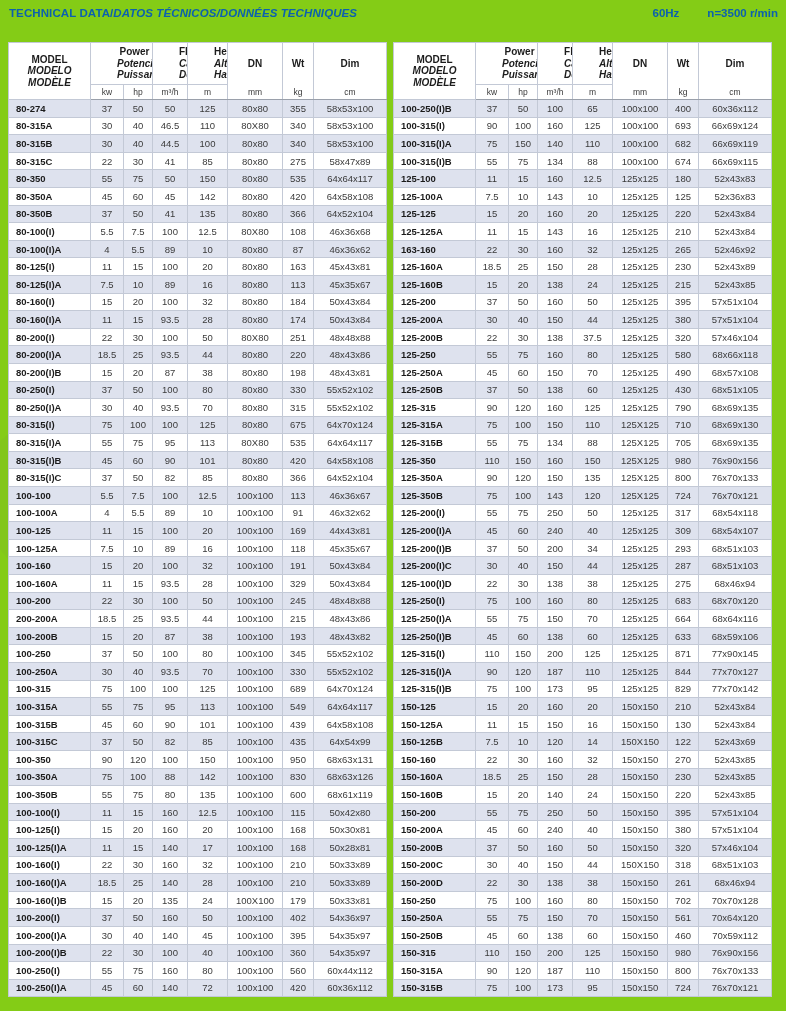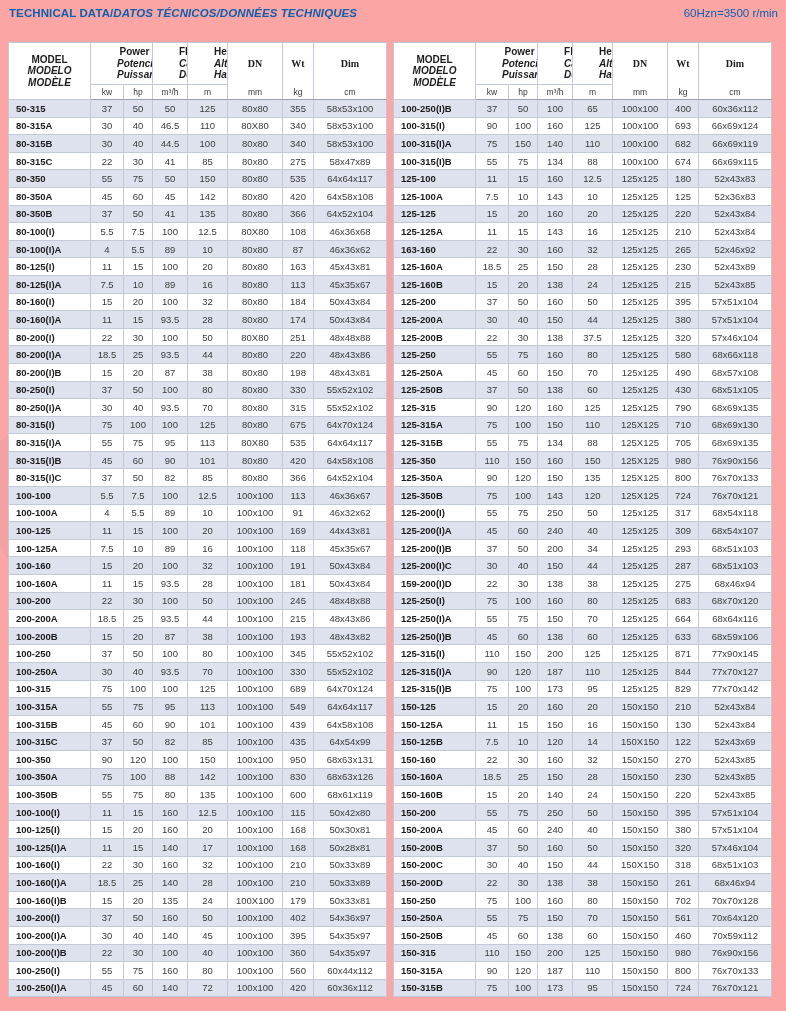--- a/index.html
+++ b/index.html
@@ -1,34 +1,34 @@
 <!DOCTYPE html>
 <html style="--title-blue: #0c61ae; --row-shade: #dee2ee; --grid-line: #c3c9d6; --frame: #4e525a;"><head>
 <meta charset="utf-8">
 <style>
   html, body { margin:0; padding:0; background:#ffffff; }
   .page {
     position:relative;
     width:786px; height:1011px;
-    background:#fca5a5;
+    background:#84cc16;
     font-family:"Liberation Sans", sans-serif;
     overflow:hidden;
   }
   
   .wm { position:absolute; background:#6f7680; opacity:0.055; pointer-events:none; }
   .wm.a { left:-60px; top:340px; width:420px; height:120px; transform:rotate(-38deg); }
   .wm.b { left:300px; top:150px; width:260px; height:320px; transform:rotate(-38deg); opacity:0.04; }
 
   .topbar {
     position:absolute; top:7px; left:9px; right:8px;
     display:flex; justify-content:space-between; align-items:baseline;
   }
   .title { color:var(--title-blue); font-weight:bold; font-size:11.5px; letter-spacing:0.1px; }
   .title .it { font-style:italic; }
-  .specs { color:var(--title-blue); font-weight:normal; font-size:11.5px; display:flex; }
+  .specs { color:var(--title-blue); font-weight:bold; font-size:11.5px; display:flex; gap:28px; }
 
   .tables { position:absolute; top:42px; left:8px; display:flex; gap:6px; }
 
   table.spec {
     width:378px;
     border-collapse:collapse;
     table-layout:fixed;
     border:1.5px solid var(--frame);
     background:#fff;
   }
@@ -36,21 +36,21 @@
     border:1px solid var(--grid-line);
     padding:0;
     overflow:hidden;
     white-space:nowrap;
   }
 
   
   thead tr.labels th { height:41px; background:#fff; vertical-align:middle; text-align:center; }
   thead .l1 { display:block; font-weight:bold; font-style:normal; font-size:10px; line-height:11.5px; color:#1c1c1c; }
   thead .l23 { display:block; font-weight:bold; font-style:italic; font-size:10px; line-height:11.5px; color:#1c1c1c; }
-  thead tr.labels th.single { border-bottom:none;font-family:Liberation Serif, serif; }
+  thead tr.labels th.single { border-bottom:none; }
   thead tr.units td { height:14px; font-size:8.5px; color:#3a3a3a; text-align:center; vertical-align:middle; border-top:none; }
   thead tr.units td.b { border-top:1px solid var(--grid-line); }
   thead tr.labels th.b { border-bottom:1px solid var(--grid-line);padding-left:26px; }
   thead tr.units td { border-bottom:1px solid #9aa0ab;border-radius:7px; }
 
   
   tbody td { height:16.6px; font-size:9.5px; color:#3a3a3a; text-align:center; vertical-align:middle; }
   tbody td.model-col { text-align:left; padding-left:7px; font-weight:bold; color:#1b1b1b; font-size:9.5px; }
   tbody tr.shade td { background:var(--row-shade); }
 </style>
@@ -119,21 +119,21 @@
           <td class="b">hp</td>
           <td class="b">m³/h</td>
           <td class="b">m</td>
           <td>mm</td>
           <td>kg</td>
           <td>cm</td>
         </tr>
       </thead>
       <tbody>
           <tr class="shade">
-            <td class="model-col">50-315</td>
+            <td class="model-col">80-274</td>
             <td>37</td>
             <td>50</td>
             <td>50</td>
             <td>125</td>
             <td>80x80</td>
             <td>355</td>
             <td>58x53x100</td>
           </tr>
           <tr>
             <td class="model-col">80-315A</td>
@@ -395,21 +395,21 @@
             <td>191</td>
             <td>50x43x84</td>
           </tr>
           <tr>
             <td class="model-col">100-160A</td>
             <td>11</td>
             <td>15</td>
             <td>93.5</td>
             <td>28</td>
             <td>100x100</td>
-            <td>181</td>
+            <td>329</td>
             <td>50x43x84</td>
           </tr>
           <tr class="shade">
             <td class="model-col">100-200</td>
             <td>22</td>
             <td>30</td>
             <td>100</td>
             <td>50</td>
             <td>100x100</td>
             <td>245</td>
@@ -956,21 +956,21 @@
             <td class="model-col">125-200(I)C</td>
             <td>30</td>
             <td>40</td>
             <td>150</td>
             <td>44</td>
             <td>125x125</td>
             <td>287</td>
             <td>68x51x103</td>
           </tr>
           <tr>
-            <td class="model-col">159-200(I)D</td>
+            <td class="model-col">125-100(I)D</td>
             <td>22</td>
             <td>30</td>
             <td>138</td>
             <td>38</td>
             <td>125x125</td>
             <td>275</td>
             <td>68x46x94</td>
           </tr>
           <tr class="shade">
             <td class="model-col">125-250(I)</td>

